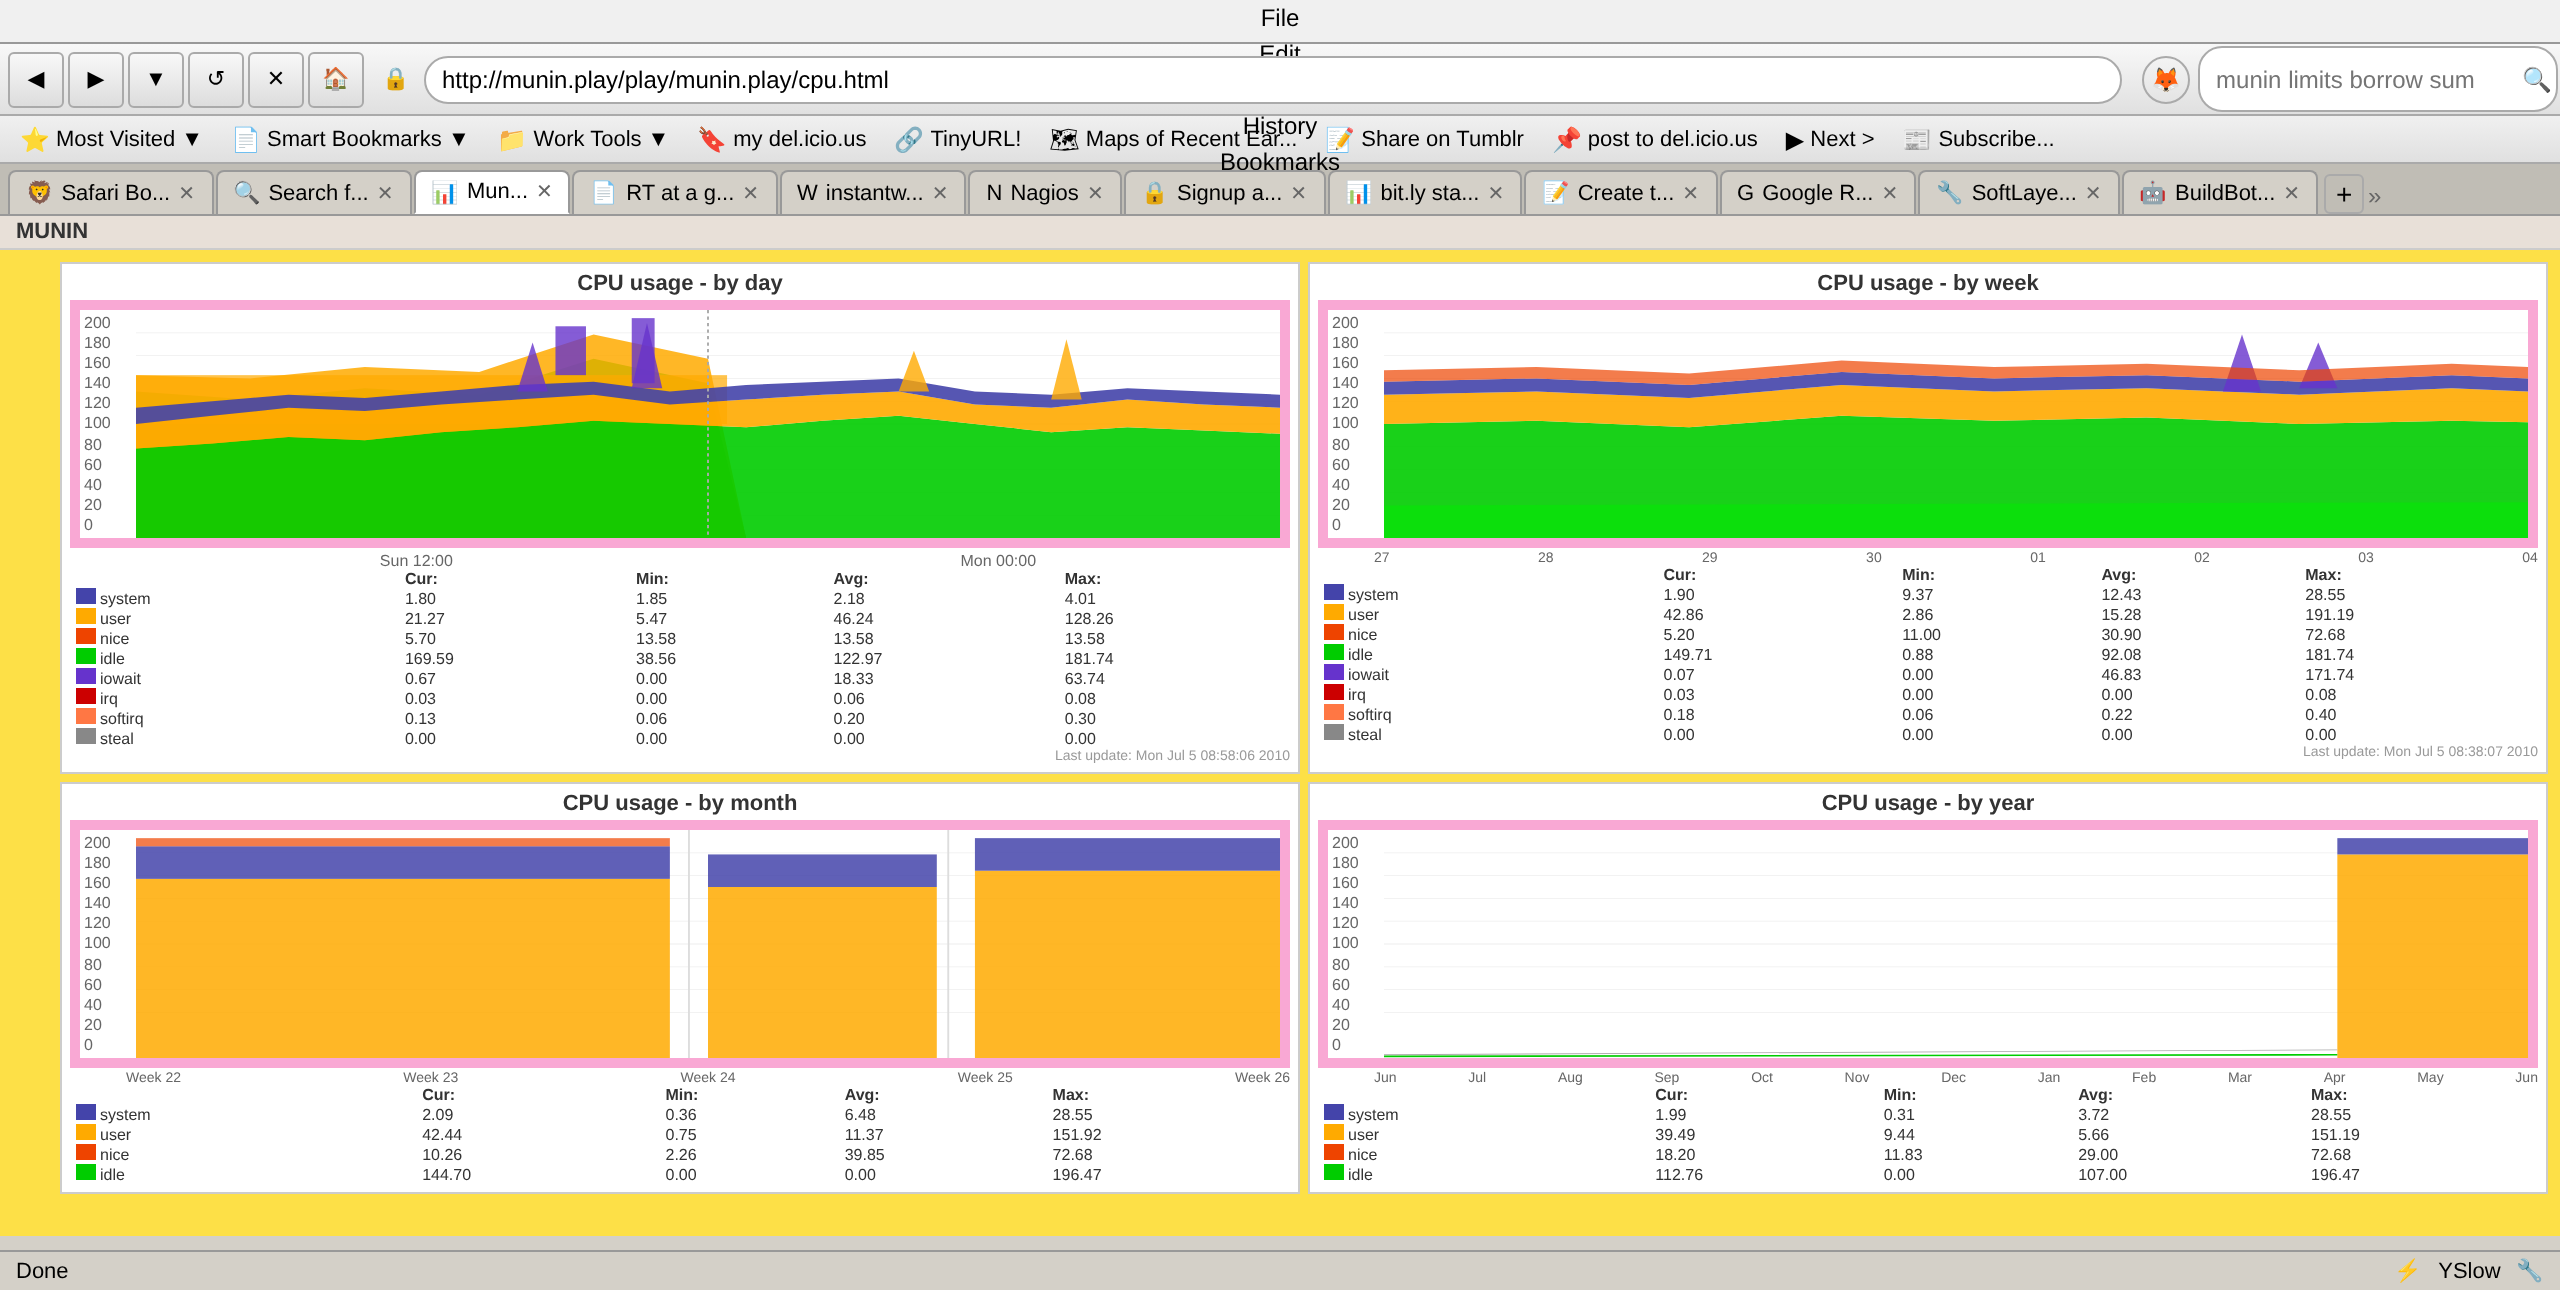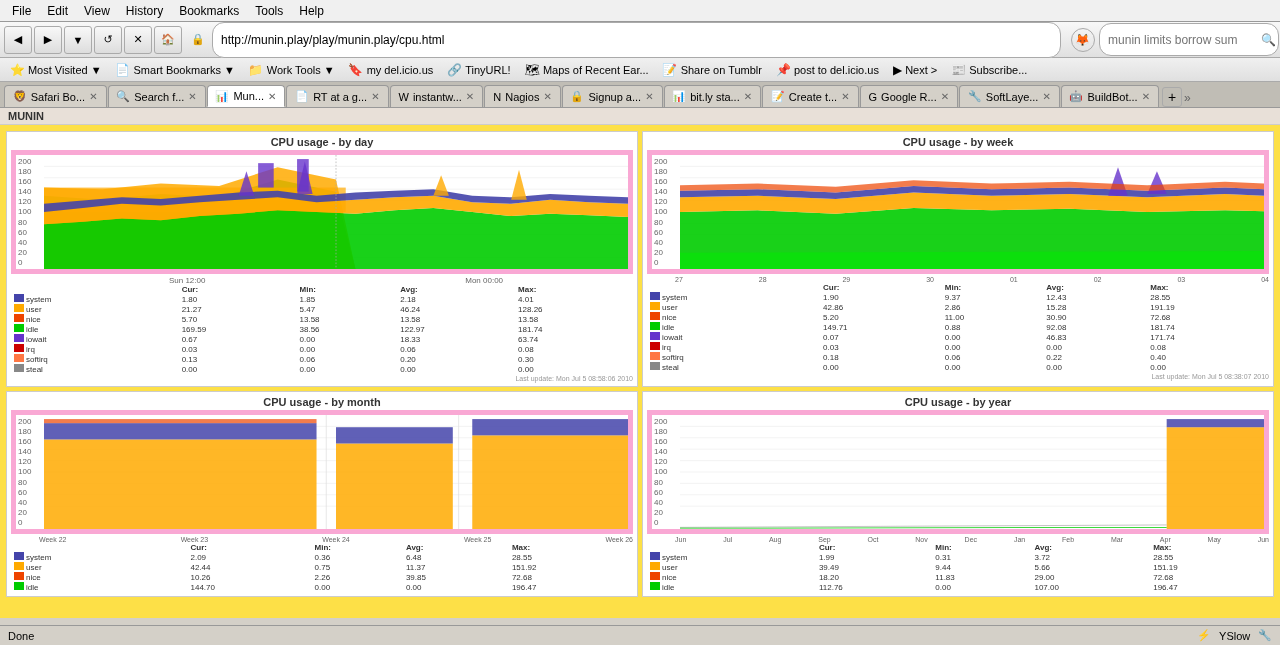--- a/index.html
+++ b/index.html
@@ -6,20 +6,21 @@
     body { font-family: Arial, sans-serif; font-size: 11px; background: #d4d0c8; overflow: hidden; }
     
     
     .menubar {
       background: #f0f0f0;
       height: 22px;
       display: flex;
       align-items: center;
       border-bottom: 1px solid #999;
       padding: 0 4px;
+      flex-direction: column;
     }
     .menubar-item {
       padding: 2px 8px;
       cursor: pointer;
       font-size: 12px;
     }
     
     
     .toolbar {
       background: linear-gradient(to bottom, #f8f8f8, #e0e0e0);
@@ -38,21 +39,21 @@
       border-radius: 3px;
       cursor: pointer;
       display: flex;
       align-items: center;
       gap: 2px;
       font-size: 11px;
     }
     .nav-btn { width: 28px; justify-content: center; }
     .url-bar {
       flex: 1;
-      height: 36px;
+      height: 24px;
       border: 1px solid #aaa;
       border-radius: 12px;
       padding: 0 8px;
       font-size: 12px;
       background: white;
       margin: 0 4px;
     }
     .search-bar {
       height: 33px;
       width: 180px;
@@ -144,20 +145,21 @@
       font-size: 11px;
       color: #333;
       border-bottom: 1px solid #ccc;
     }
     
     .charts-container {
       display: grid;
       grid-template-columns: 1fr 1fr;
       gap: 0;
       padding: 4px;
+      margin-left: 24px;
     }
     
     .chart-panel {
       background: white;
       margin: 2px;
       border: 1px solid #ccc;
       padding: 4px;
     }
     
     .chart-title {

